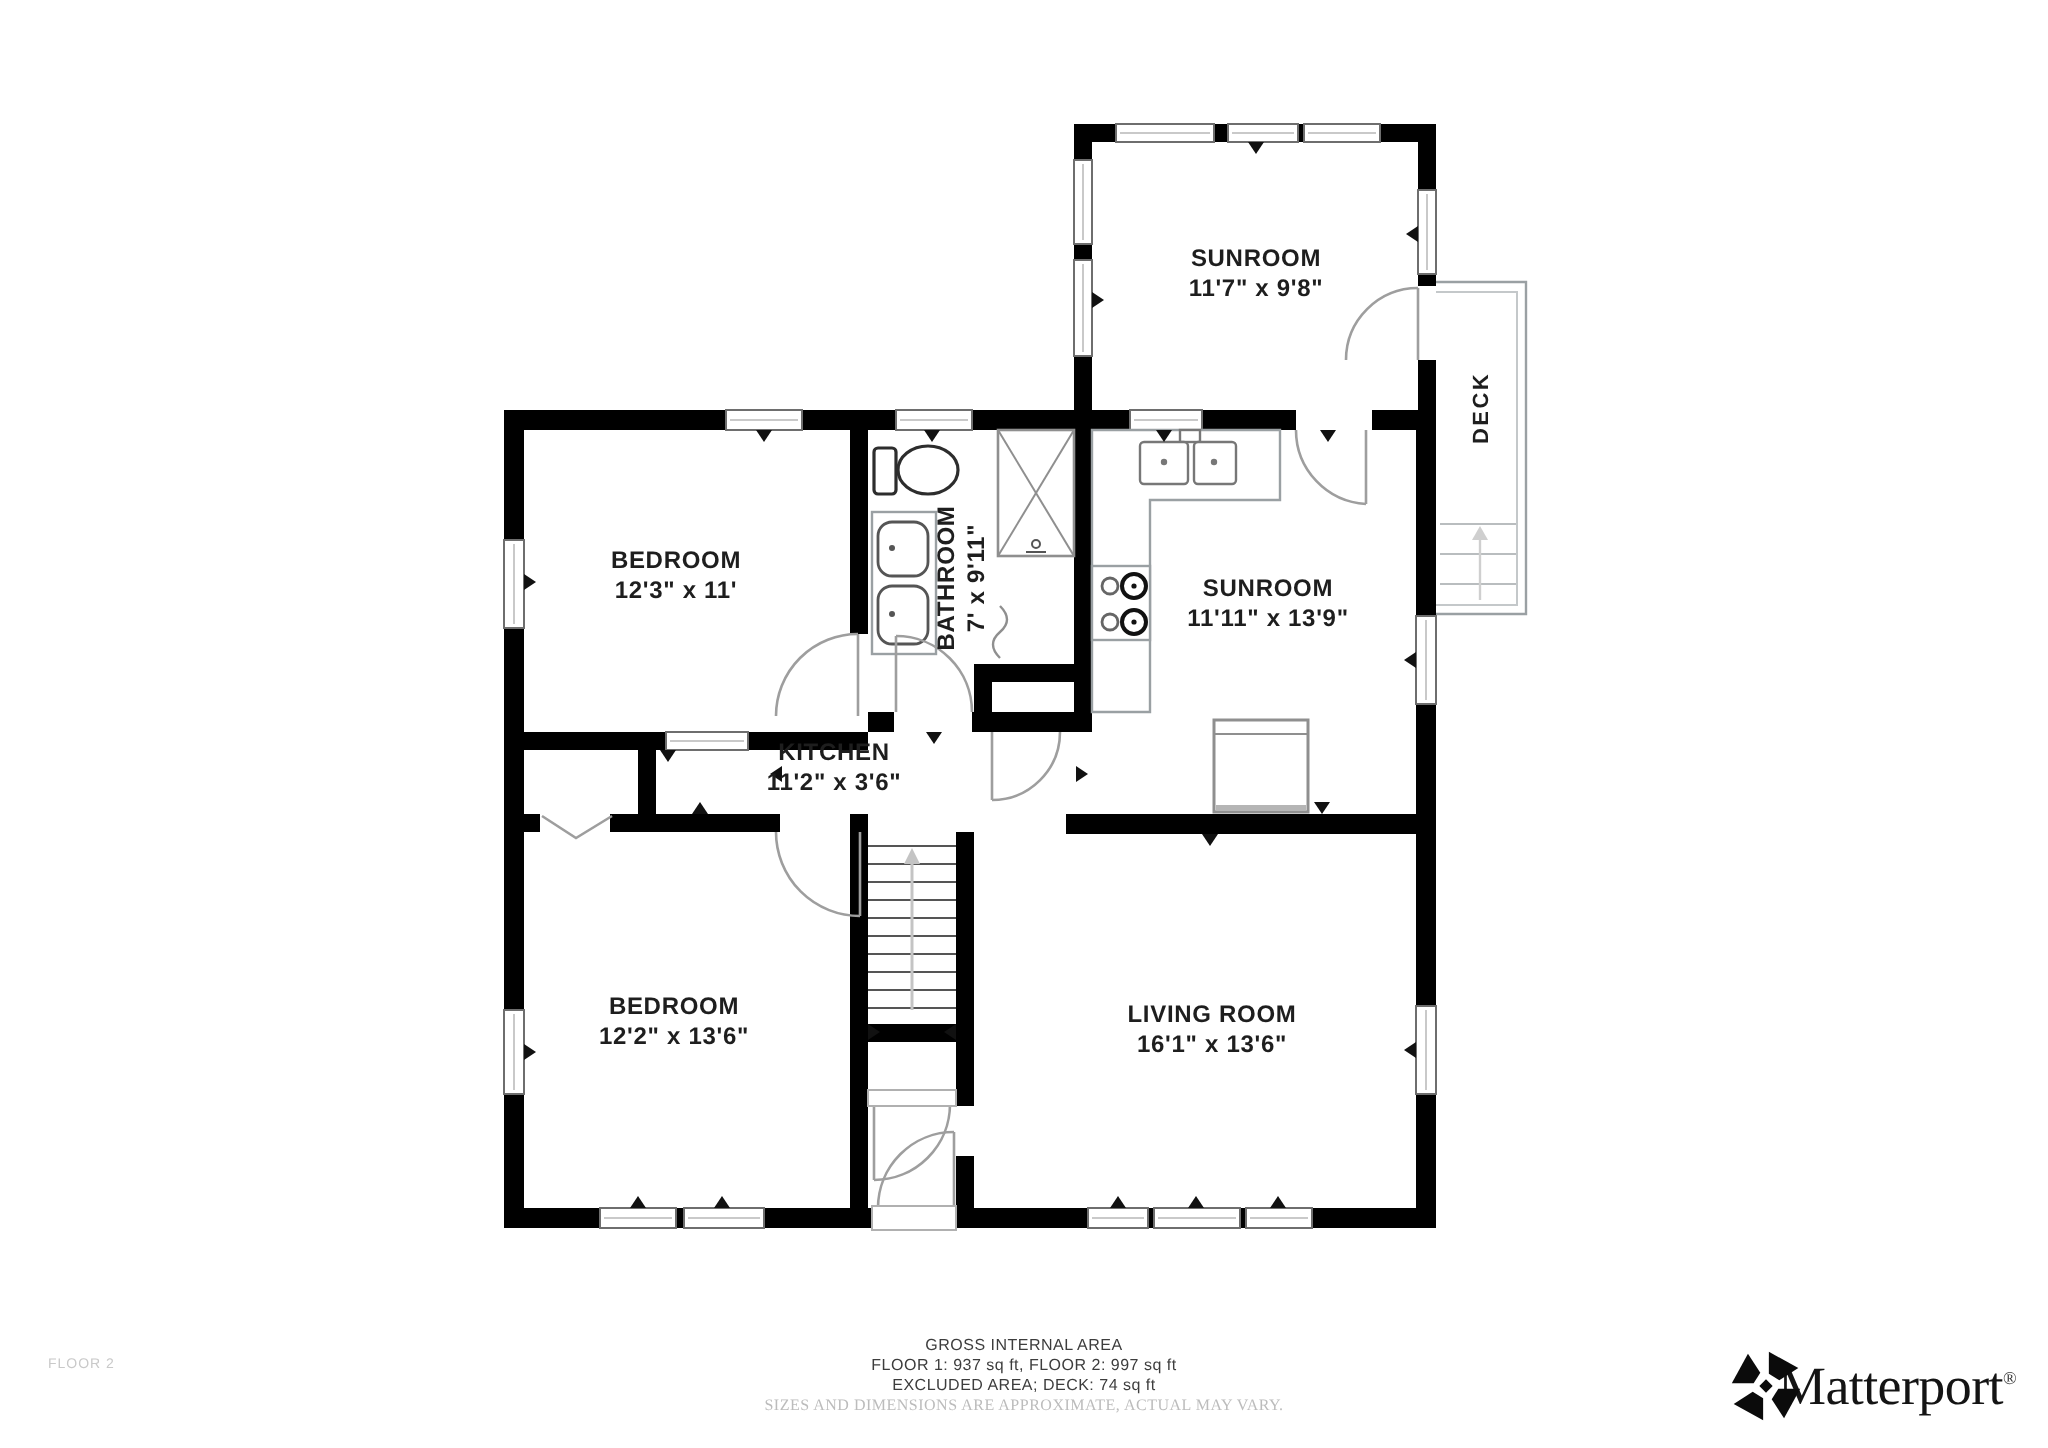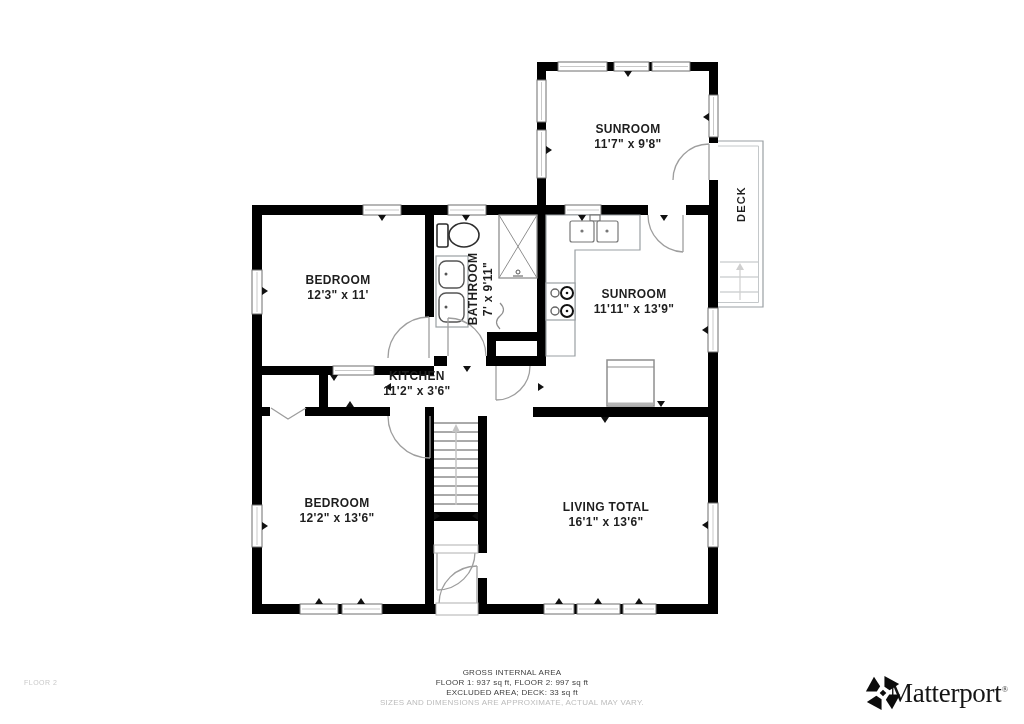--- a/index.html
+++ b/index.html
@@ -9,21 +9,21 @@
   .lbl{position:absolute;transform:translate(-50%,0);text-align:center;white-space:nowrap;
        font:700 12px/15px "Liberation Sans",sans-serif;color:#1e1e1e;letter-spacing:.35px;}
   .lbl .dims{display:block;}
   .lbl.rot{transform:translate(-50%,-50%) rotate(-90deg);}
   .deck-lbl{position:absolute;transform:translate(-50%,-50%) rotate(-90deg);
        font:700 11px/12px "Liberation Sans",sans-serif;color:#1e1e1e;letter-spacing:1.2px;}
   .floor-tag{position:absolute;left:24px;top:679px;font:400 7px/8px "Liberation Sans",sans-serif;
        color:#c9c9c9;letter-spacing:.5px;}
   .footer{position:absolute;left:0;right:0;top:668px;text-align:center;
        font:400 8px/10px "Liberation Sans",sans-serif;color:#3d3d3d;letter-spacing:.25px;}
-  .footer .disclaimer{color:#bcbcbc;}
+  .footer .disclaimer{color:#bcbcbc;font-family:Liberation Serif, serif;}
   .logo{position:absolute;left:864px;top:674px;display:flex;align-items:center;gap:7px;}
   .logo .word{font:400 27px/38px "Liberation Serif",serif;color:#141414;letter-spacing:-.3px;margin-left:25px;}
   .logo sup{font-size:9px;color:#3a3a3a;vertical-align:super;line-height:0;}
 </style>
 </head>
 <body>
 
 <div class="stage">
 
 <svg width="1024" height="724" viewBox="0 0 1024 724">
@@ -270,31 +270,31 @@
   </div>
   <div class="lbl" style="left:417px;top:369px">
     <span>KITCHEN</span>
     <span class="dims">11'2" x 3'6"</span>
   </div>
   <div class="lbl" style="left:337px;top:496px">
     <span>BEDROOM</span>
     <span class="dims">12'2" x 13'6"</span>
   </div>
   <div class="lbl" style="left:606px;top:500px">
-    <span>LIVING TOTAL</span>
+    <span>LIVING ROOM</span>
     <span class="dims">16'1" x 13'6"</span>
   </div>
   <div class="deck-lbl" style="left:741px;top:204px">DECK</div>
 
   <div class="floor-tag">FLOOR 2</div>
 
   <div class="footer">
     <div>GROSS INTERNAL AREA</div>
     <div>FLOOR 1: 937 sq ft, FLOOR 2: 997 sq ft</div>
-    <div>EXCLUDED AREA; DECK: 33 sq ft</div>
+    <div>EXCLUDED AREA; DECK: 74 sq ft</div>
     <div class="disclaimer">SIZES AND DIMENSIONS ARE APPROXIMATE, ACTUAL MAY VARY.</div>
   </div>
 
   <div class="logo">
     <svg width="38" height="38" viewBox="0 0 40 40">
       <g fill="#0b0b0b">
         <path d="M21.5 2 L37 10.5 L27 17 L21.5 13.5 Z"></path>
         <path d="M21.5 2 L37 10.5 L27 17 L21.5 13.5 Z" transform="rotate(90 20 20)"></path>
         <path d="M21.5 2 L37 10.5 L27 17 L21.5 13.5 Z" transform="rotate(180 20 20)"></path>
         <path d="M21.5 2 L37 10.5 L27 17 L21.5 13.5 Z" transform="rotate(270 20 20)"></path>

